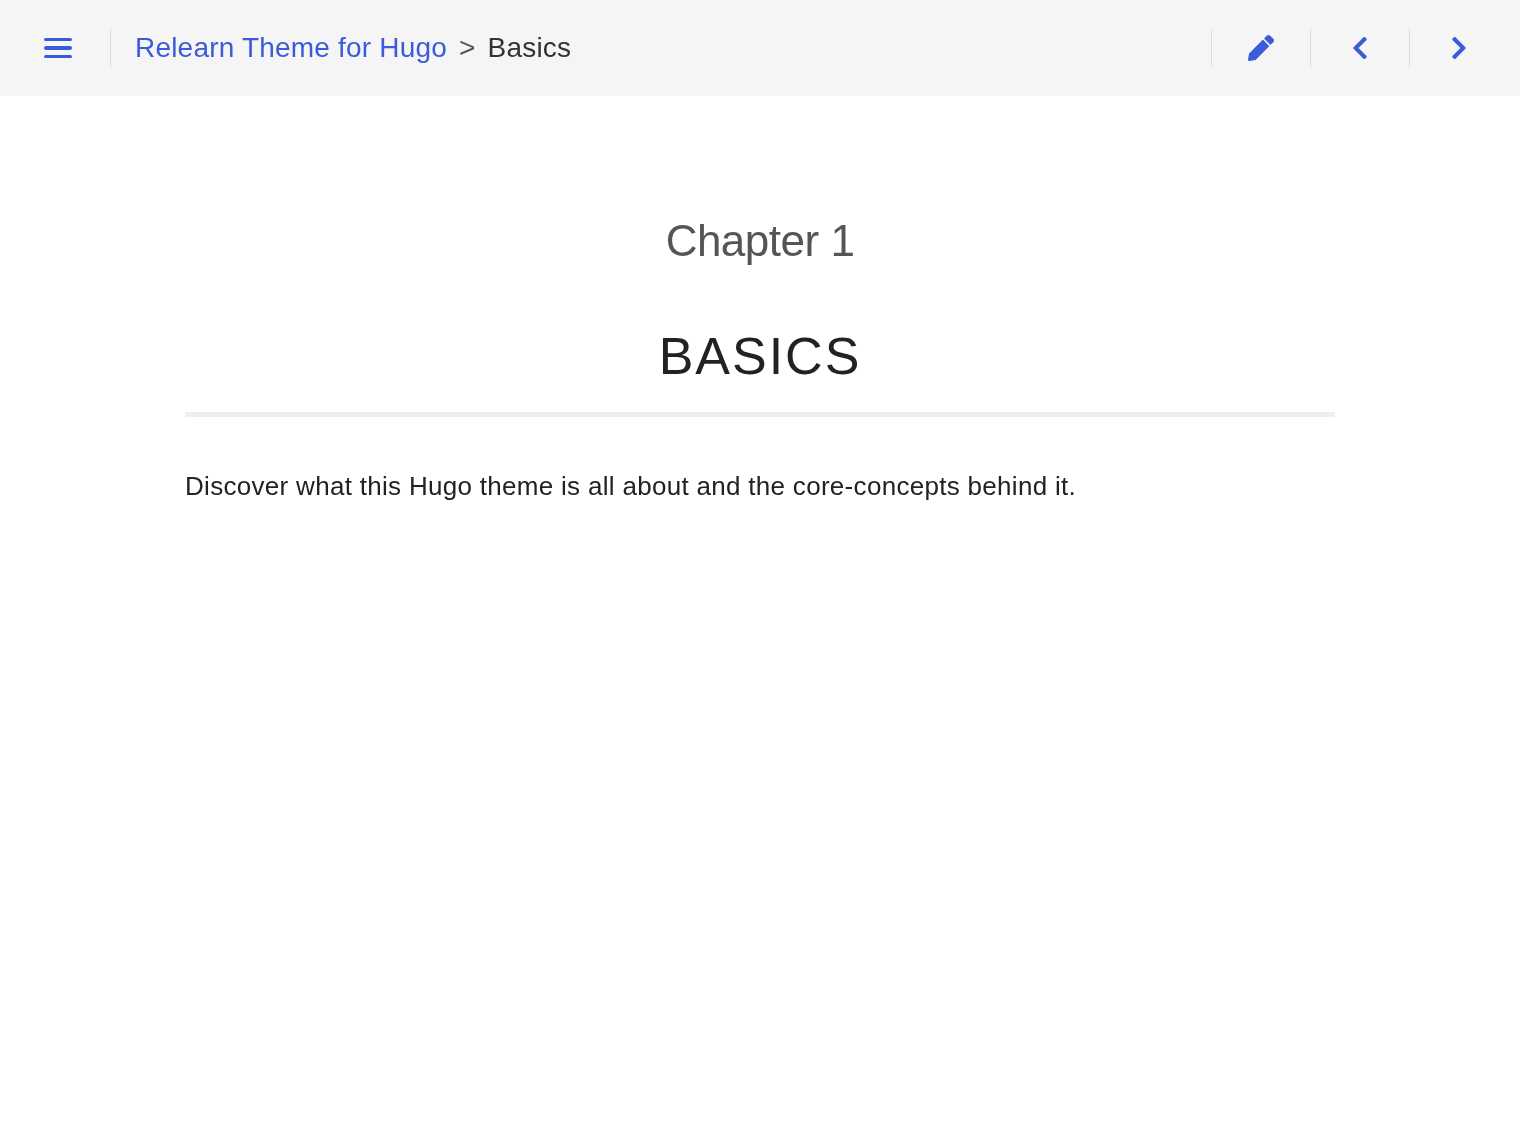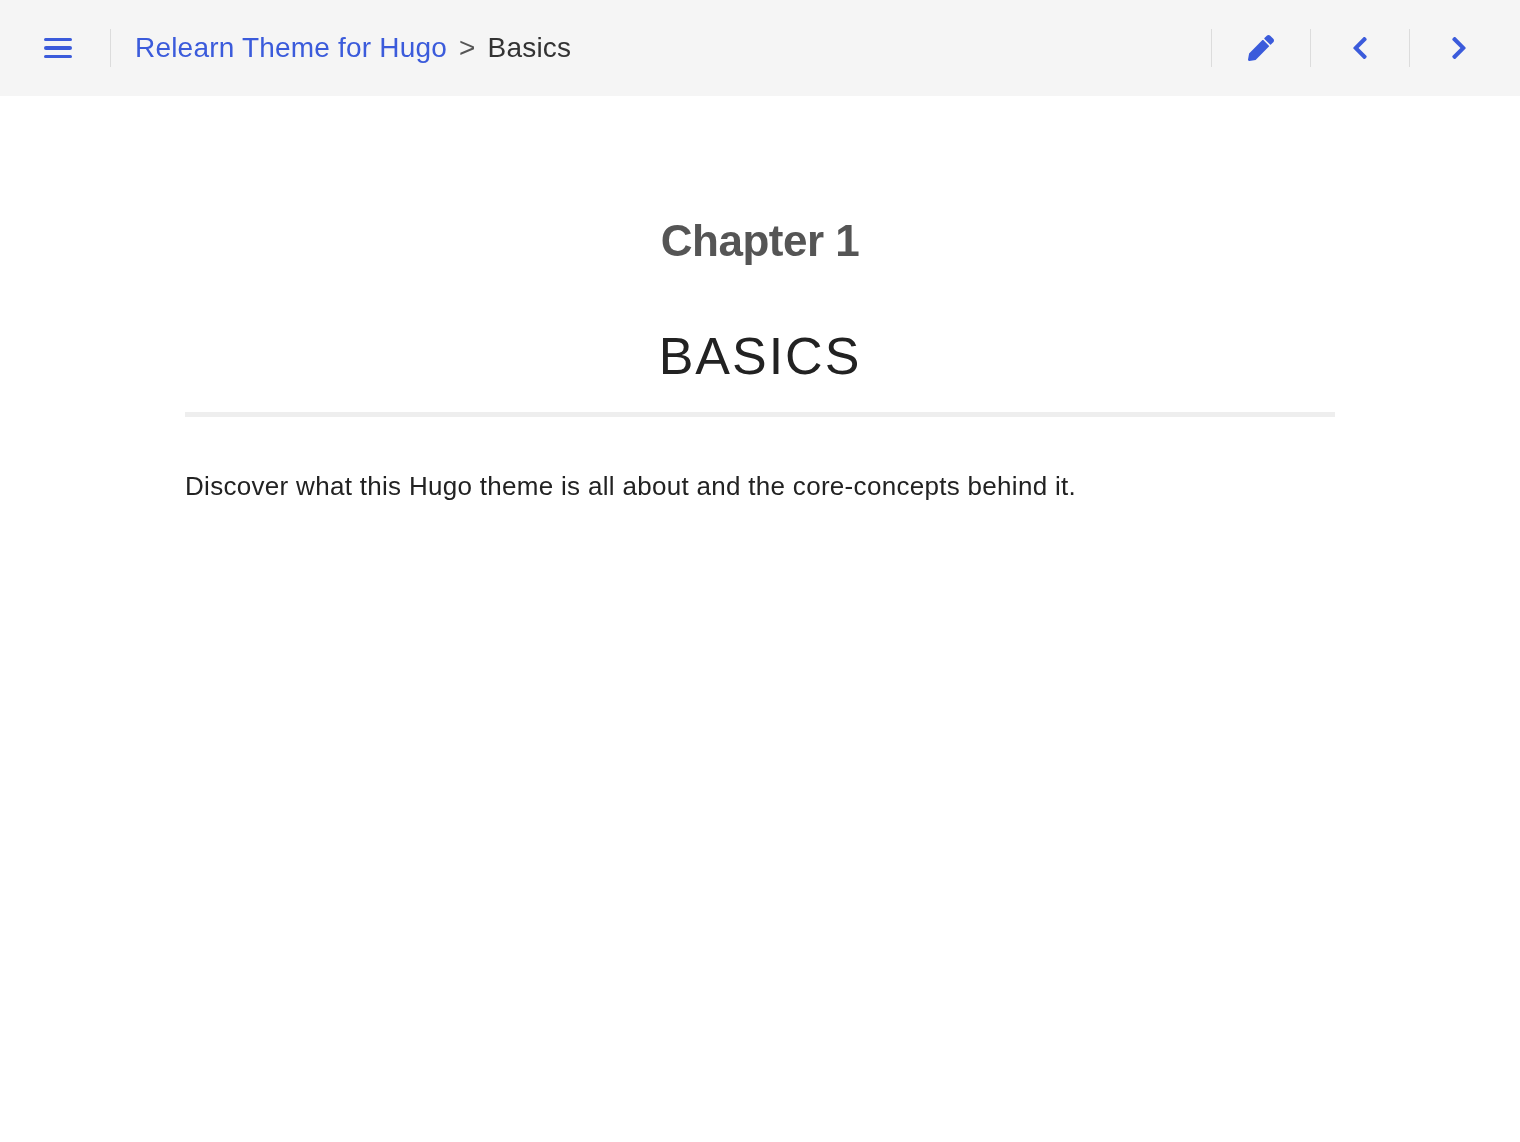--- a/index.html
+++ b/index.html
@@ -83,21 +83,21 @@
       fill: #3b5bdb;
     }
     .content {
       padding: 120px 0 0 0;
       display: flex;
       flex-direction: column;
       align-items: center;
     }
     .chapter-label {
       font-size: 44px;
-      font-weight: 700;
+      font-weight: 400;
       color: #555;
       letter-spacing: -0.5px;
       margin-bottom: 60px;
     }
     .chapter-title-wrap {
       width: 1150px;
       text-align: center;
       border-bottom: 5px solid #eeeeee;
       padding-bottom: 26px;
       margin-bottom: 48px;

